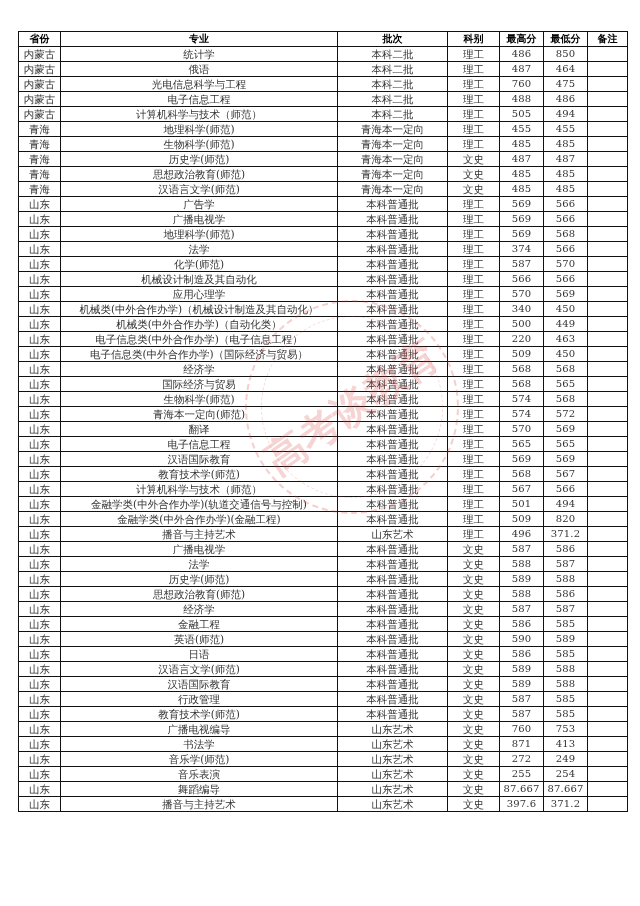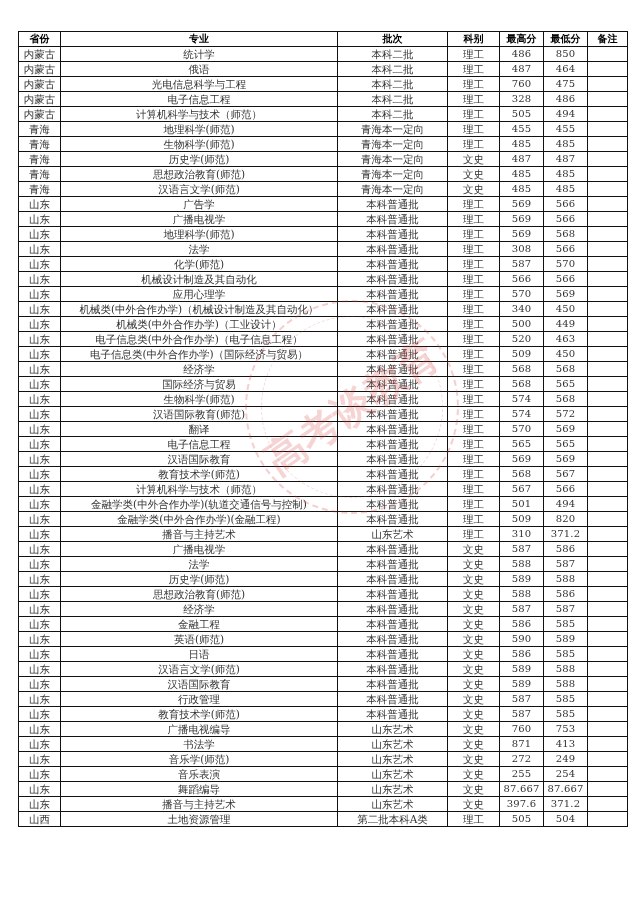--- a/index.html
+++ b/index.html
@@ -79,21 +79,21 @@
           <td>理工</td>
           <td class="num">760</td>
           <td class="num">475</td>
           <td class="num"></td>
         </tr>
         <tr>
           <td>内蒙古</td>
           <td>电子信息工程</td>
           <td>本科二批</td>
           <td>理工</td>
-          <td class="num">328</td>
+          <td class="num">488</td>
           <td class="num">486</td>
           <td class="num"></td>
         </tr>
         <tr>
           <td>内蒙古</td>
           <td>计算机科学与技术（师范）</td>
           <td>本科二批</td>
           <td>理工</td>
           <td class="num">505</td>
           <td class="num">494</td>
@@ -169,21 +169,21 @@
           <td>理工</td>
           <td class="num">569</td>
           <td class="num">568</td>
           <td class="num"></td>
         </tr>
         <tr>
           <td>山东</td>
           <td>法学</td>
           <td>本科普通批</td>
           <td>理工</td>
-          <td class="num">308</td>
+          <td class="num">374</td>
           <td class="num">566</td>
           <td class="num"></td>
         </tr>
         <tr>
           <td>山东</td>
           <td>化学(师范)</td>
           <td>本科普通批</td>
           <td>理工</td>
           <td class="num">587</td>
           <td class="num">570</td>
@@ -211,33 +211,33 @@
           <td>山东</td>
           <td>机械类(中外合作办学)（机械设计制造及其自动化）</td>
           <td>本科普通批</td>
           <td>理工</td>
           <td class="num">340</td>
           <td class="num">450</td>
           <td class="num"></td>
         </tr>
         <tr>
           <td>山东</td>
-          <td>机械类(中外合作办学)（工业设计）</td>
+          <td>机械类(中外合作办学)（自动化类）</td>
           <td>本科普通批</td>
           <td>理工</td>
           <td class="num">500</td>
           <td class="num">449</td>
           <td class="num"></td>
         </tr>
         <tr>
           <td>山东</td>
           <td>电子信息类(中外合作办学)（电子信息工程）</td>
           <td>本科普通批</td>
           <td>理工</td>
-          <td class="num">520</td>
+          <td class="num">220</td>
           <td class="num">463</td>
           <td class="num"></td>
         </tr>
         <tr>
           <td>山东</td>
           <td>电子信息类(中外合作办学)（国际经济与贸易）</td>
           <td>本科普通批</td>
           <td>理工</td>
           <td class="num">509</td>
           <td class="num">450</td>
@@ -265,21 +265,21 @@
           <td>山东</td>
           <td>生物科学(师范)</td>
           <td>本科普通批</td>
           <td>理工</td>
           <td class="num">574</td>
           <td class="num">568</td>
           <td class="num"></td>
         </tr>
         <tr>
           <td>山东</td>
-          <td>汉语国际教育(师范)</td>
+          <td>青海本一定向(师范)</td>
           <td>本科普通批</td>
           <td>理工</td>
           <td class="num">574</td>
           <td class="num">572</td>
           <td class="num"></td>
         </tr>
         <tr>
           <td>山东</td>
           <td>翻译</td>
           <td>本科普通批</td>
@@ -340,21 +340,21 @@
           <td>理工</td>
           <td class="num">509</td>
           <td class="num">820</td>
           <td class="num"></td>
         </tr>
         <tr>
           <td>山东</td>
           <td>播音与主持艺术</td>
           <td>山东艺术</td>
           <td>理工</td>
-          <td class="num">310</td>
+          <td class="num">496</td>
           <td class="num">371.2</td>
           <td class="num"></td>
         </tr>
         <tr>
           <td>山东</td>
           <td>广播电视学</td>
           <td>本科普通批</td>
           <td>文史</td>
           <td class="num">587</td>
           <td class="num">586</td>
@@ -504,29 +504,20 @@
           <td class="num">87.667</td>
           <td class="num"></td>
         </tr>
         <tr>
           <td>山东</td>
           <td>播音与主持艺术</td>
           <td>山东艺术</td>
           <td>文史</td>
           <td class="num">397.6</td>
           <td class="num">371.2</td>
-          <td class="num"></td>
-        </tr>
-        <tr>
-          <td>山西</td>
-          <td>土地资源管理</td>
-          <td>第二批本科A类</td>
-          <td>理工</td>
-          <td class="num">505</td>
-          <td class="num">504</td>
           <td class="num"></td>
         </tr>
       </tbody>
   </table>
 </div>
 
 <div class="watermark">
   <div class="inner"></div>
   <div class="wm-text">高考谈教育</div>
 </div>

